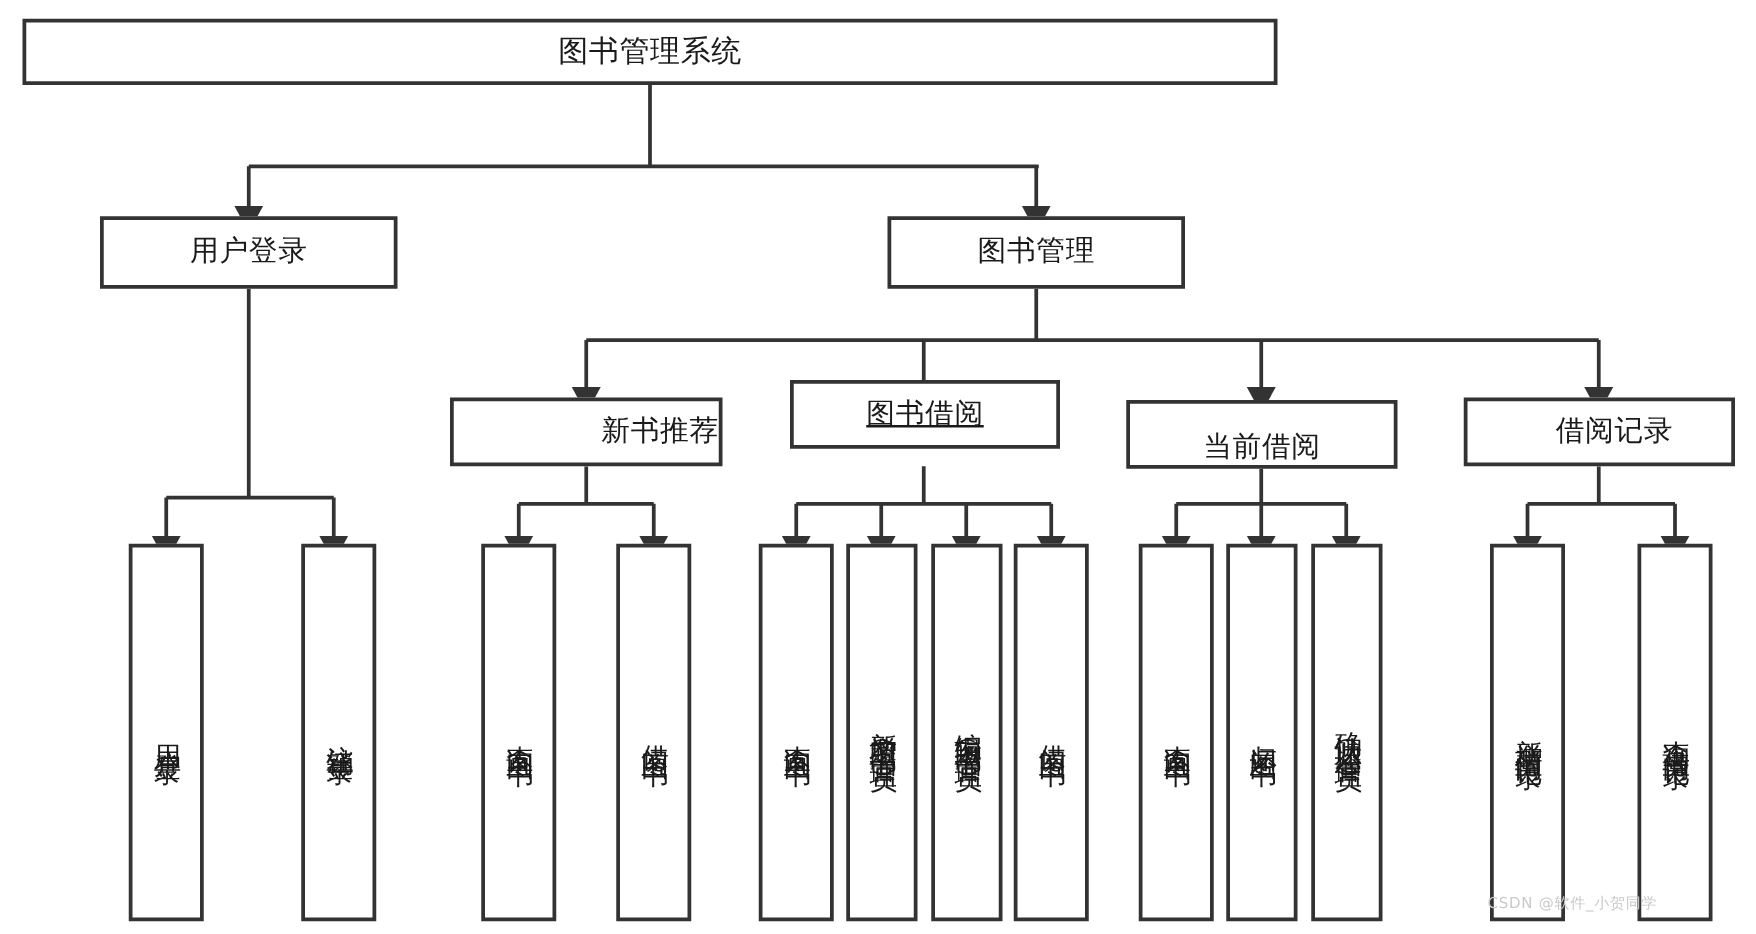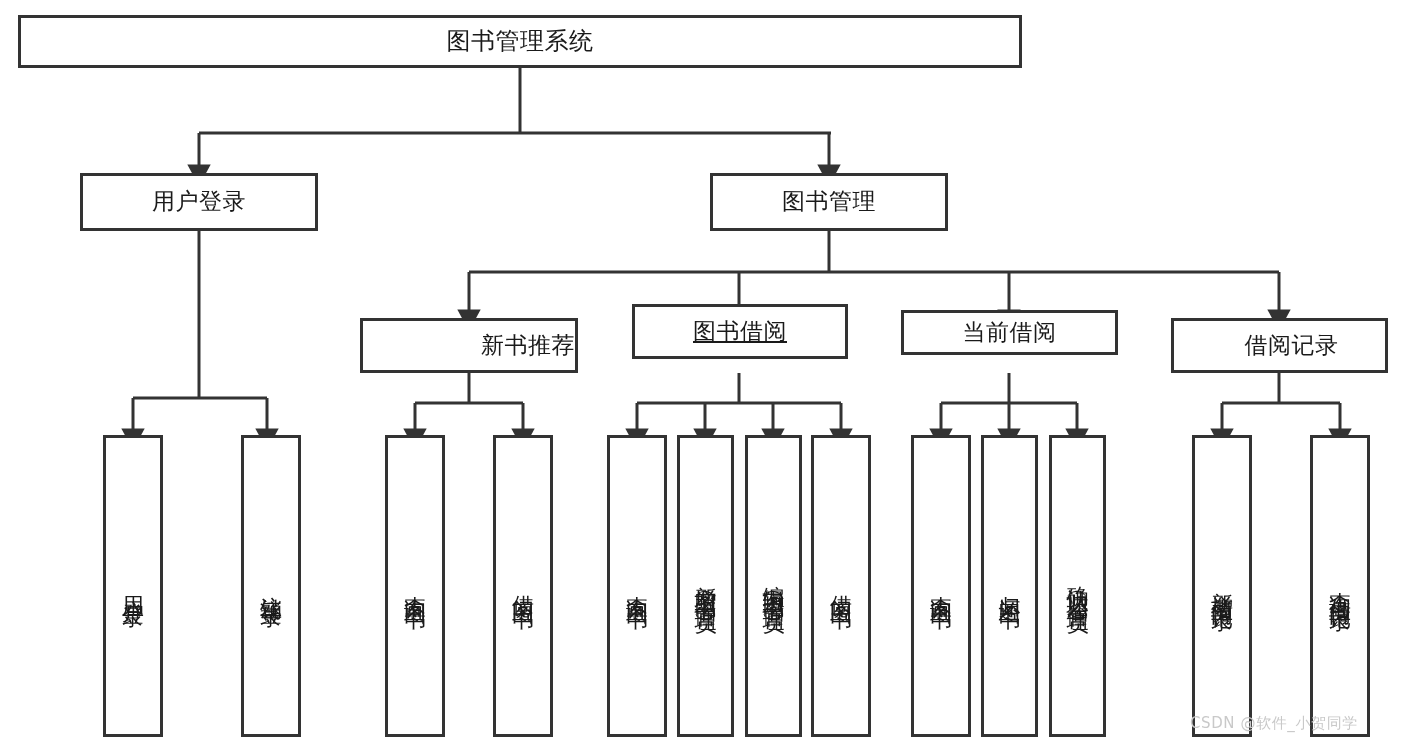--- a/index.html
+++ b/index.html
@@ -61,21 +61,21 @@
     text-orientation: upright;
     font-size: 22px;
     line-height: 1.0;
     letter-spacing: 4px;
     white-space: nowrap;
     max-height: 286px;
   }
   .watermark {
     position: absolute;
     color: #c9c9c9;
-    font-size: 15px;
+    font-size: 12px;
     letter-spacing: 0.6px;
     white-space: nowrap;
     user-select: none;
   }
 </style>
 </head>
 <body>
 
 <div id="diagram-root">
 
@@ -144,21 +144,21 @@
   </div>
 
   <div class="node horizontal" style="left:360px; top:318px; width:218px; height:55px;justify-content:flex-end;">
     <span class="node-label">新书推荐</span>
   </div>
 
   <div class="node horizontal" style="left:632px; top:304px; width:216px; height:55px;text-decoration:underline;">
     <span class="node-label">图书借阅</span>
   </div>
 
-  <div class="node horizontal" style="left:901px; top:310px; width:217px; height:45px;">
+  <div class="node horizontal" style="left:901px; top:320px; width:217px; height:55px;align-items:flex-end;">
     <span class="node-label">当前借阅</span>
   </div>
 
   <div class="node horizontal" style="left:1171px; top:318px; width:217px; height:55px;padding-left:24px;">
     <span class="node-label">借阅记录</span>
   </div>
 
   <div class="node vertical" style="left:103px; top:435px; width:60px; height:302px;">
     <span class="node-label">用户登录</span>
   </div>

